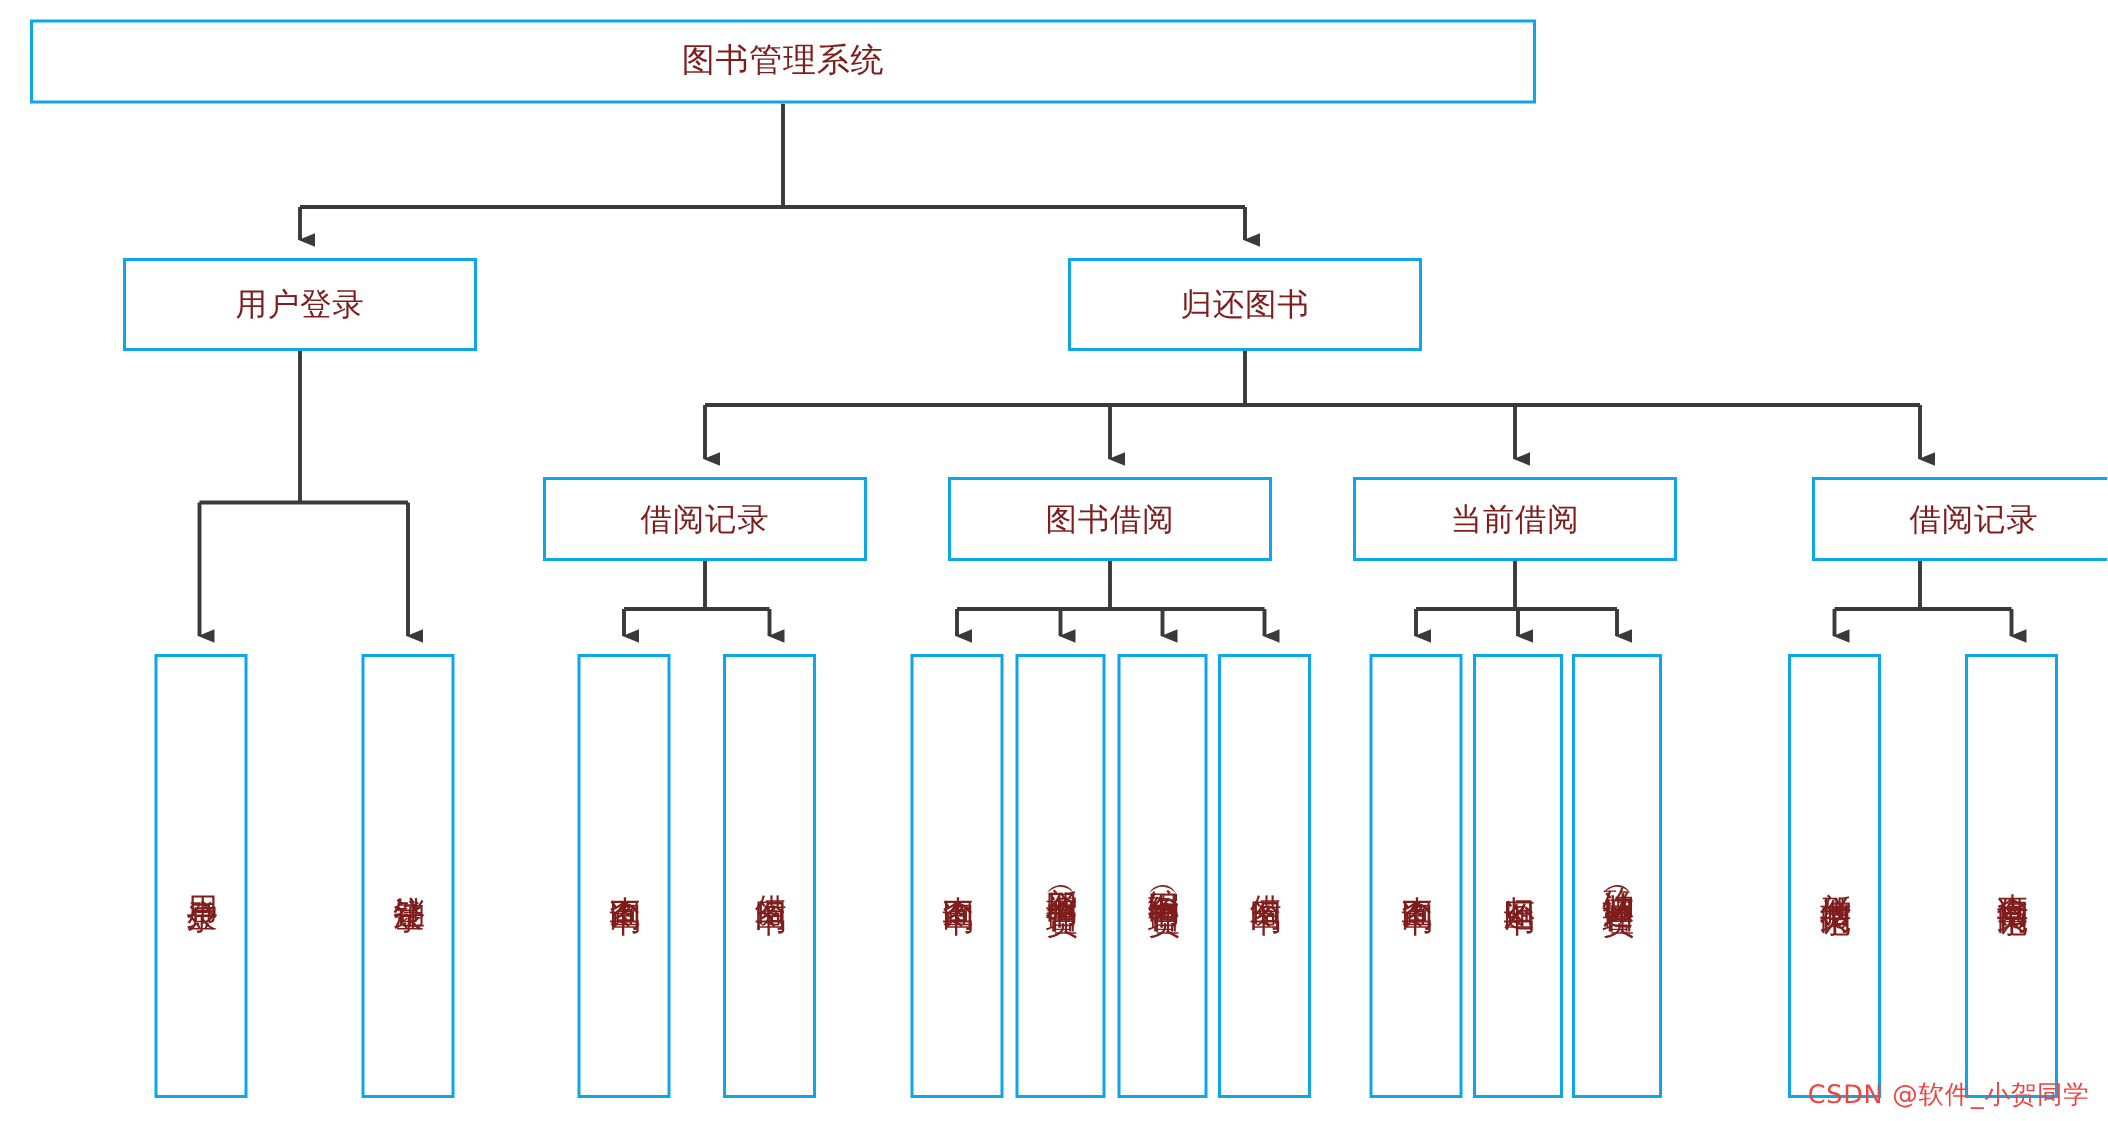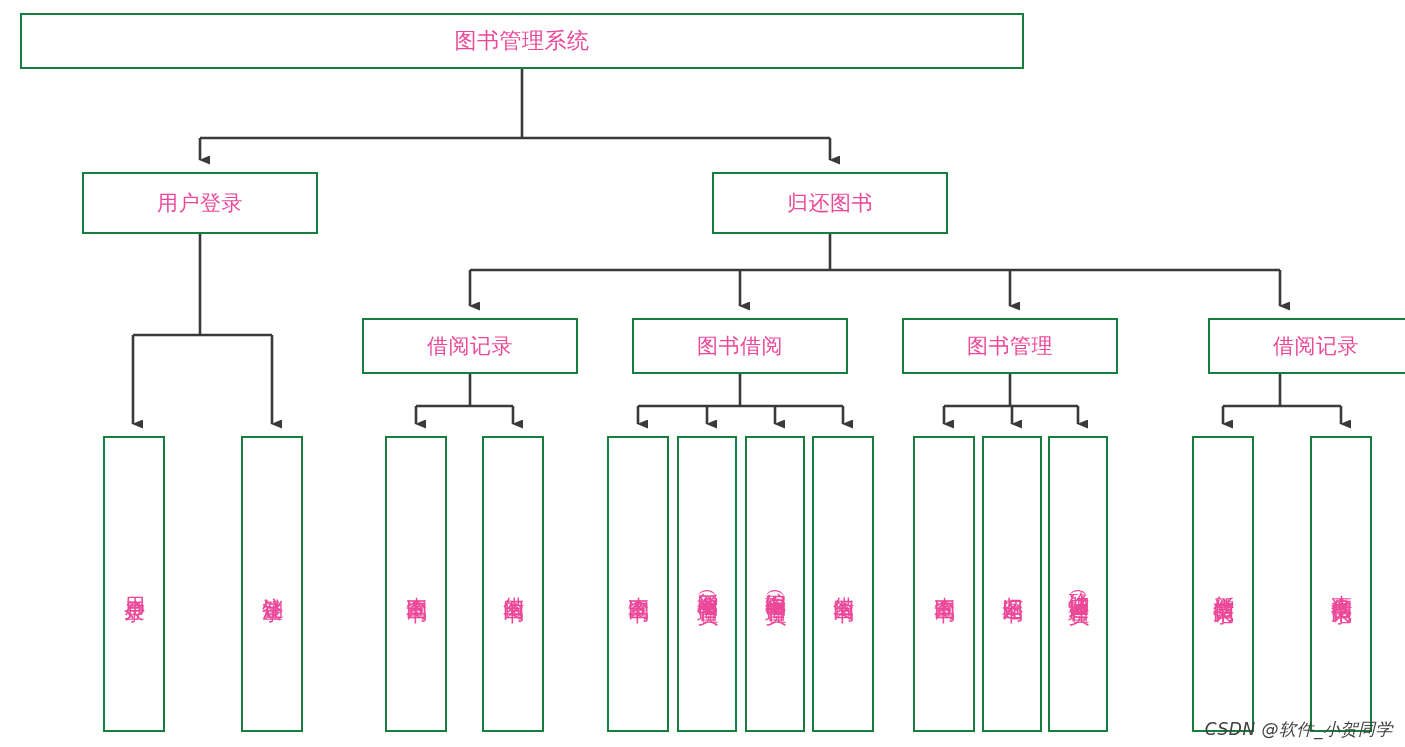--- a/index.html
+++ b/index.html
@@ -23,25 +23,25 @@
     left: 0;
     top: 0;
     width: 1405px;
     height: 747px;
     pointer-events: none;
   }
   .node {
     position: absolute;
     box-sizing: border-box;
     background: #ffffff;
-    border: 2px solid #15803d;
+    border: 2px solid #0ea5e9;
     display: flex;
     align-items: center;
     justify-content: center;
-    color: #ec4899;
+    color: #7f1d1d;
   }
   .node-label {
     display: block;
     text-align: center;
     line-height: 1.08;
     letter-spacing: 0.5px;
   }
   .node.horiz .node-label {
     font-size: 21px;
     writing-mode: horizontal-tb;
@@ -57,25 +57,24 @@
     line-height: 1.22;
     letter-spacing: 2px;
     white-space: nowrap;
   }
   .node.root .node-label { font-size: 22px; }
   #watermark {
     position: absolute;
     right: 12px;
     bottom: 6px;
     font-size: 17px;
-    color: #404040;
+    color: #ef4444;
     letter-spacing: 0.5px;
     white-space: nowrap;
     user-select: none;
-    font-style: italic;
   }
 </style>
 </head>
 <body>
 
 <div id="diagram-root">
 
   <svg id="edge-layer" viewBox="0 0 1405 747" width="1405" height="747" xmlns="http://www.w3.org/2000/svg">
     <defs>
       <marker id="arrowhead" markerWidth="9" markerHeight="11" refX="4.5" refY="10" orient="auto" markerUnits="userSpaceOnUse">
@@ -129,21 +128,21 @@
       <div class="node horiz" style="left: 712px; top: 172px; width: 236px; height: 62px;">
         <span class="node-label">归还图书</span>
       </div>
       <div class="node horiz" style="left: 362px; top: 318px; width: 216px; height: 56px;">
         <span class="node-label">借阅记录</span>
       </div>
       <div class="node horiz" style="left: 632px; top: 318px; width: 216px; height: 56px;">
         <span class="node-label">图书借阅</span>
       </div>
       <div class="node horiz" style="left: 902px; top: 318px; width: 216px; height: 56px;">
-        <span class="node-label">图书管理</span>
+        <span class="node-label">当前借阅</span>
       </div>
       <div class="node horiz" style="left: 1172px; top: 318px; width: 216px; height: 56px; margin-left: 36px;">
         <span class="node-label">借阅记录</span>
       </div>
       <div class="node vert" style="left: 103px; top: 436px; width: 62px; height: 296px;">
         <span class="node-label">用户登录</span>
       </div>
       <div class="node vert" style="left: 241px; top: 436px; width: 62px; height: 296px;">
         <span class="node-label">注销登录</span>
       </div>

